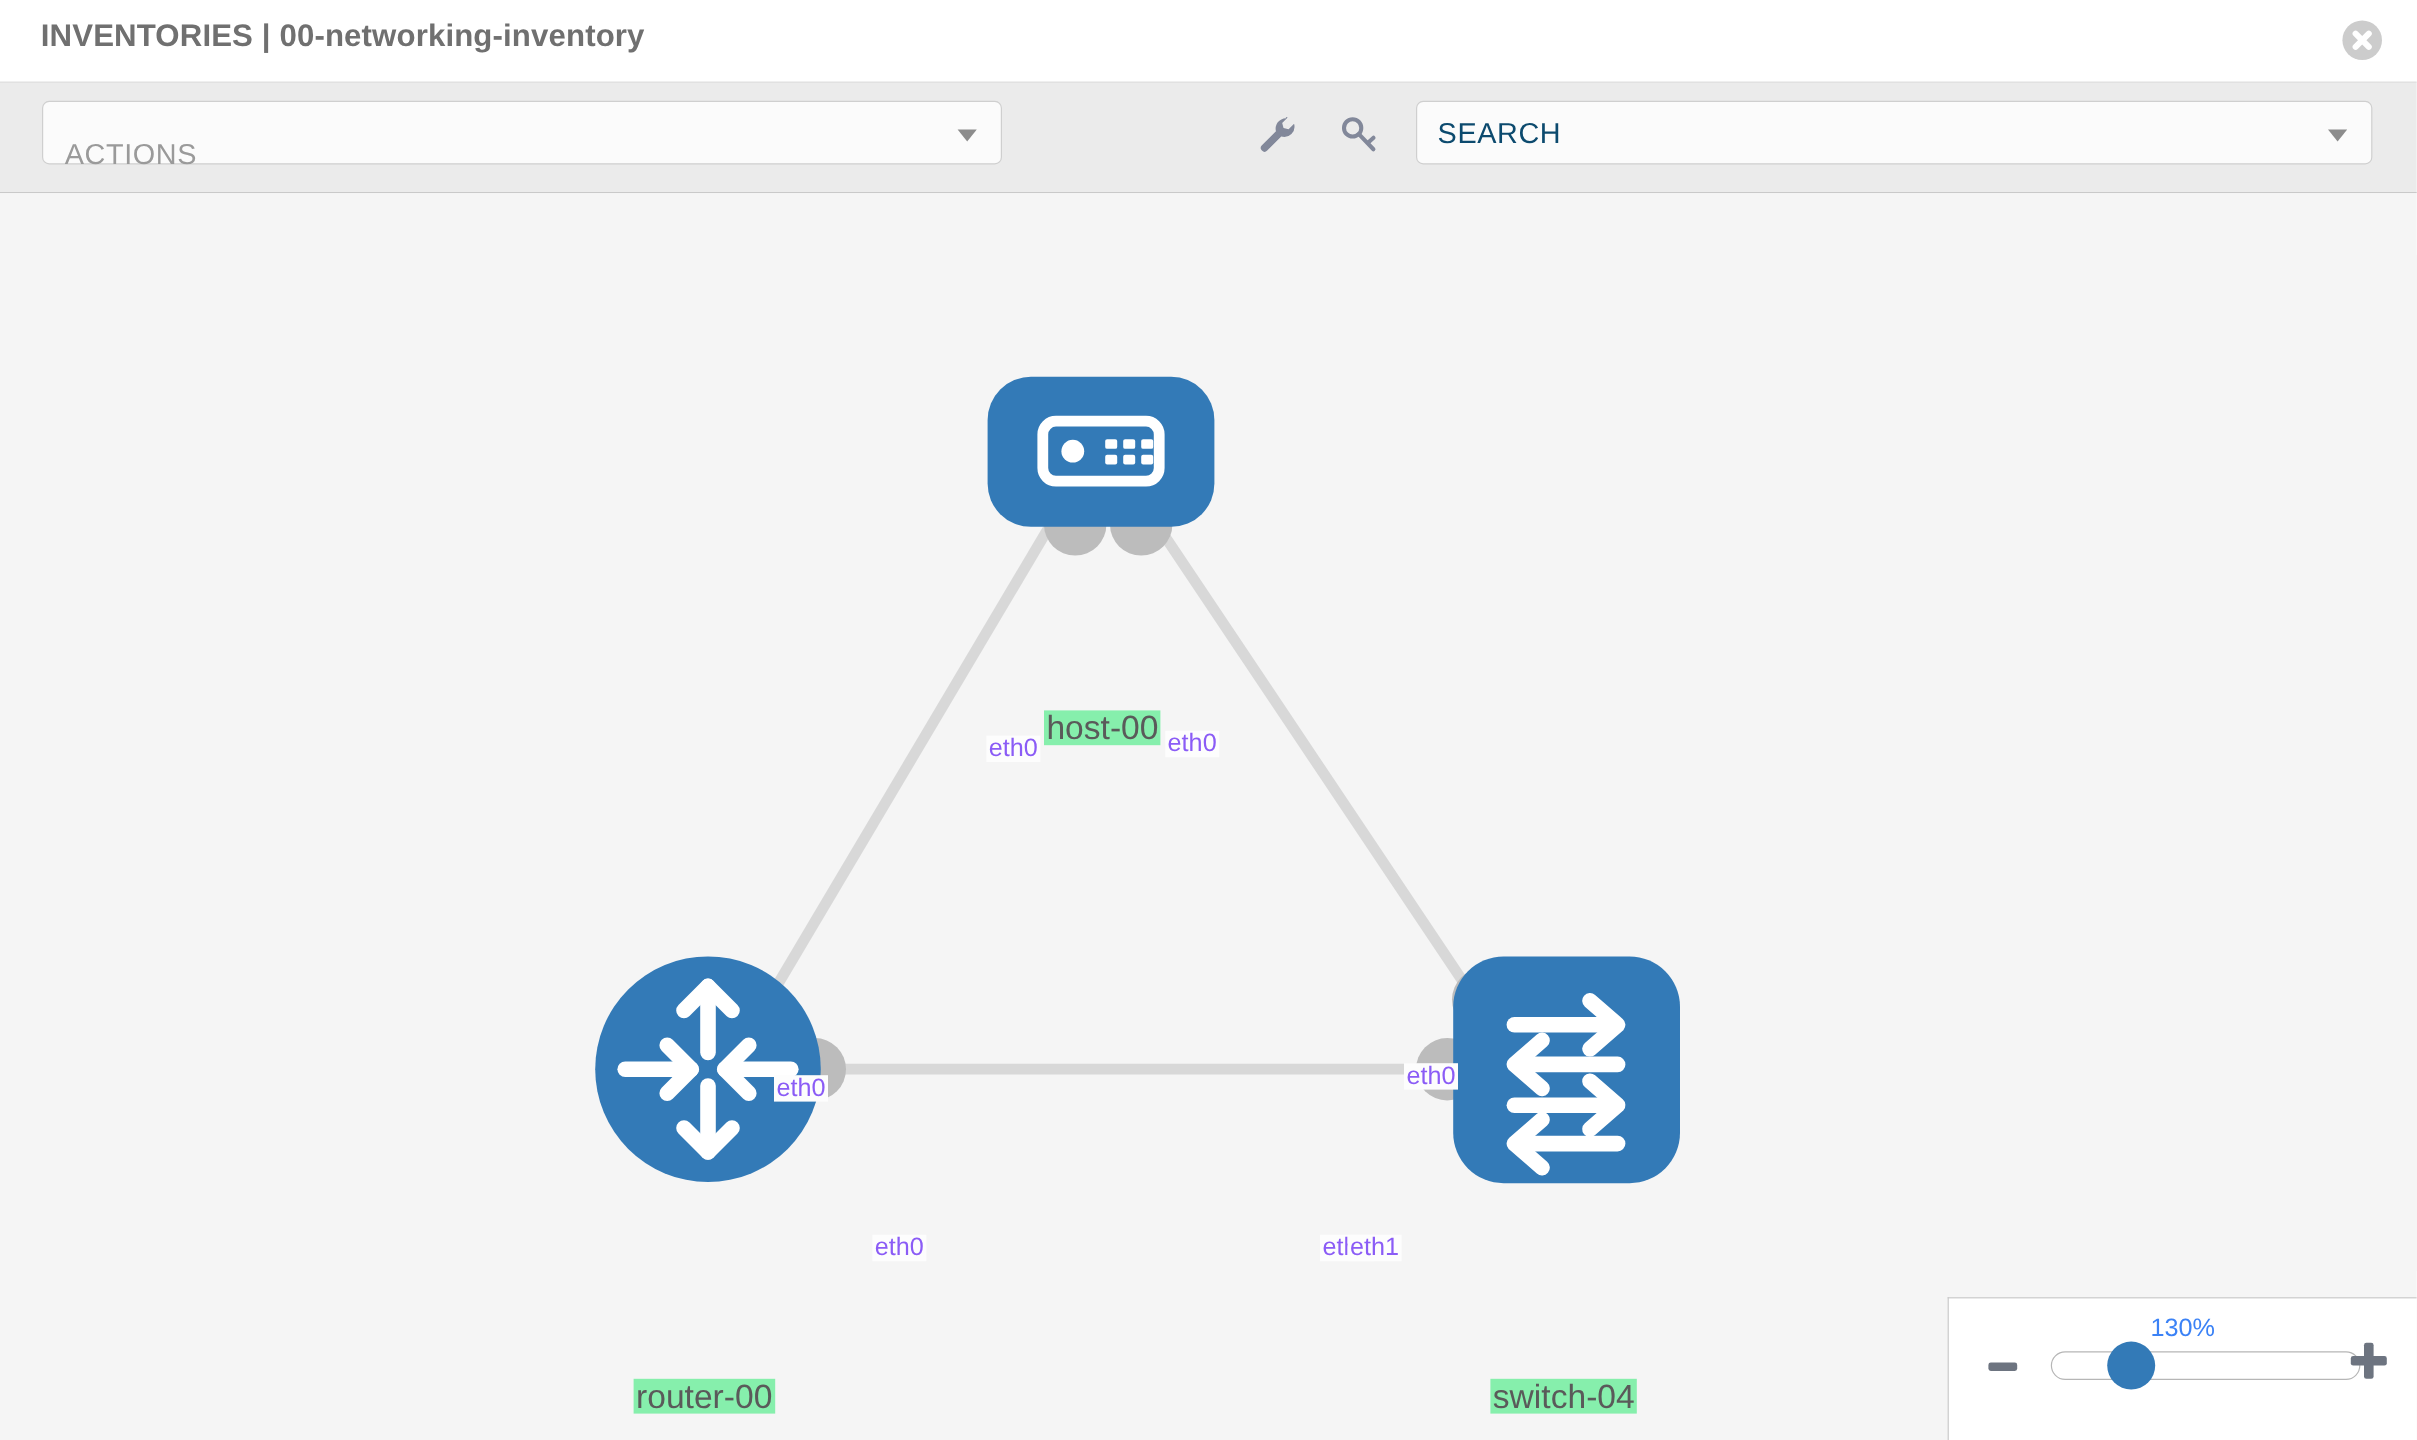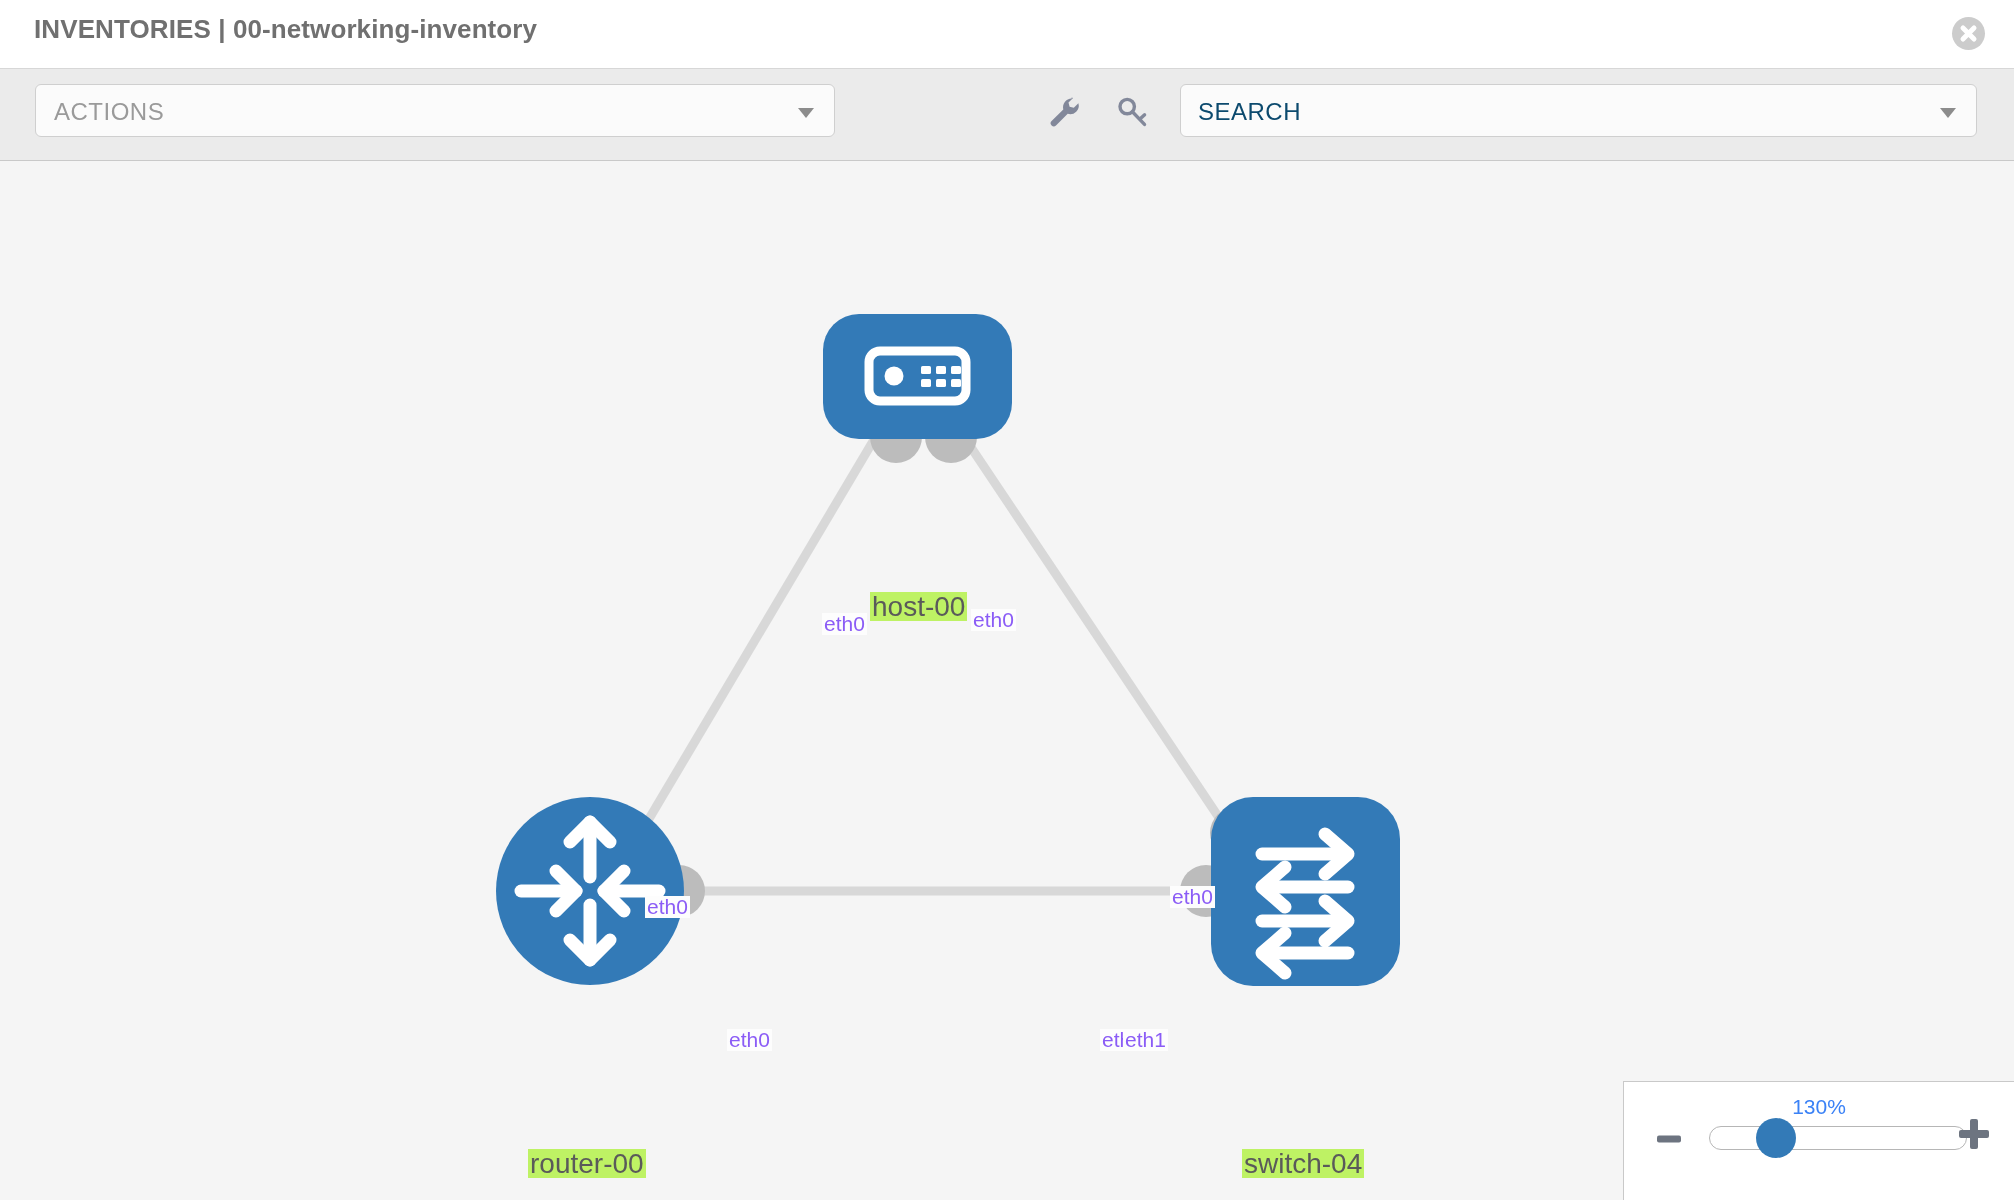--- a/index.html
+++ b/index.html
@@ -58,21 +58,21 @@
     position: absolute;
     left: 35px; top: 84px;
     width: 800px; height: 53px;
     background: #fbfbfb;
     border: 1px solid #cfcfcf;
     border-radius: 6px;
     cursor: pointer;
   }
   .actions-label {
     position: absolute;
-    left: 18px; top: 13px;
+    left: 18px; top: 31px;
     font-size: 24px;
     color: #9a9a9a;
     letter-spacing: 0.5px;
   }
   .caret {
     position: absolute;
     right: 20px; top: 23px;
     width: 0; height: 0;
     border-left: 8px solid transparent;
     border-right: 8px solid transparent;
@@ -116,21 +116,21 @@
     position: absolute;
     left: 0; top: 0;
     width: 2014px; height: 1039px;
   }
 
   
   .node-label {
     position: absolute;
     font-size: 28px;
     color: #5a5a5a;
-    background: #bef264;
+    background: #86efac;
     white-space: nowrap;
     line-height: 1.05;
     padding: 0 2px;
   }
   .iface-label {
     position: absolute;
     font-size: 21px;
     color: #8b5cf6;
     background: #fdfdfd;
     white-space: nowrap;

